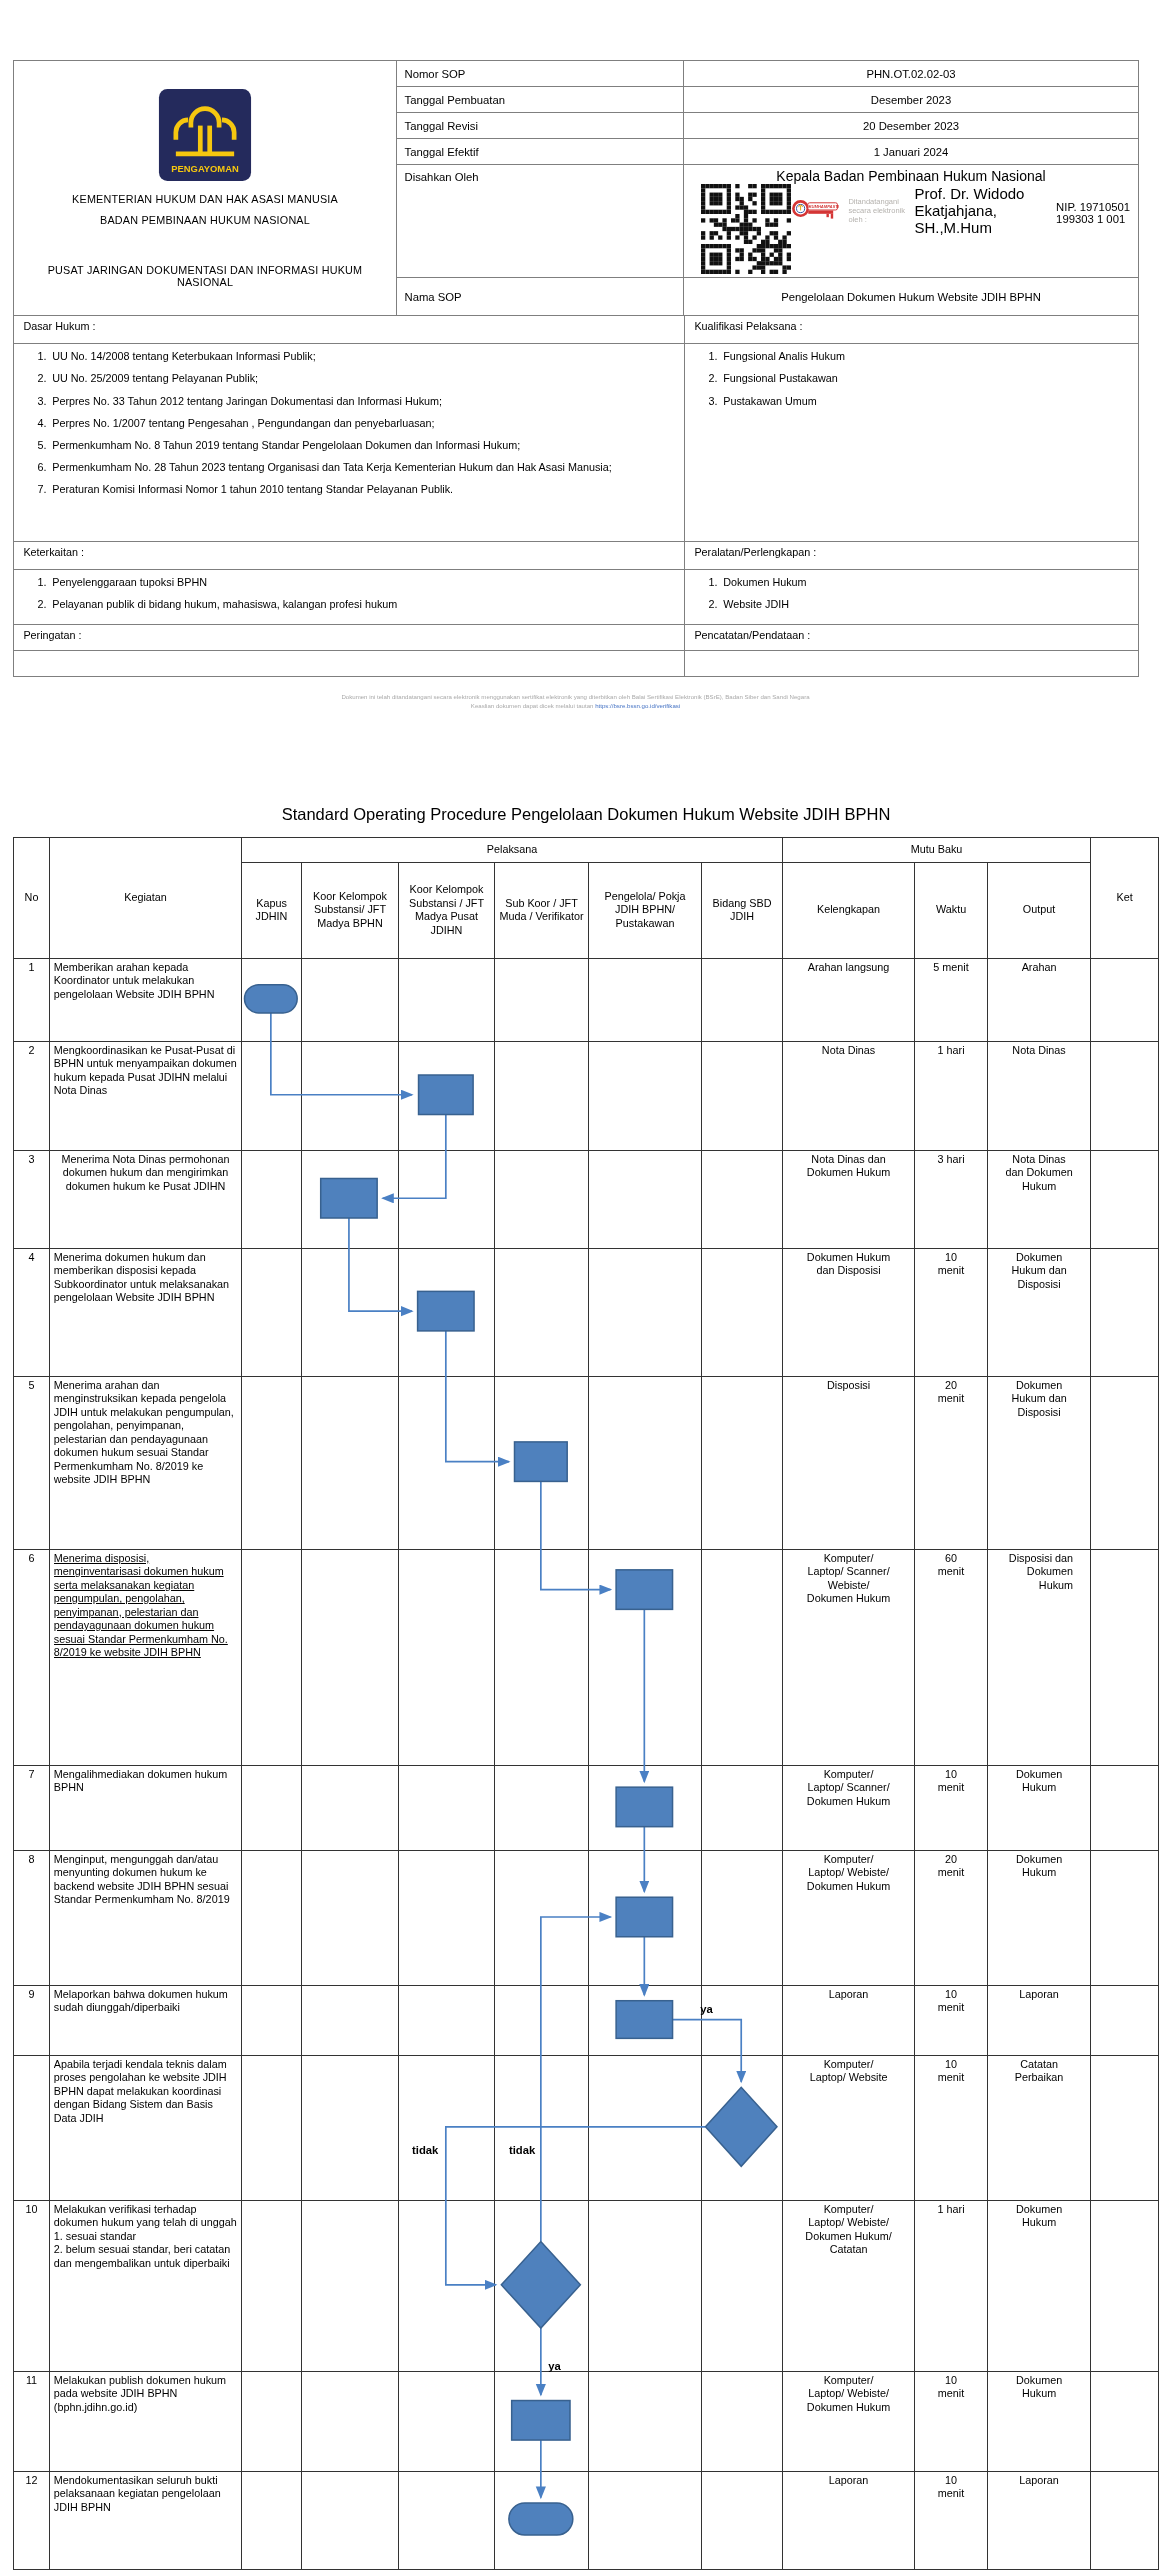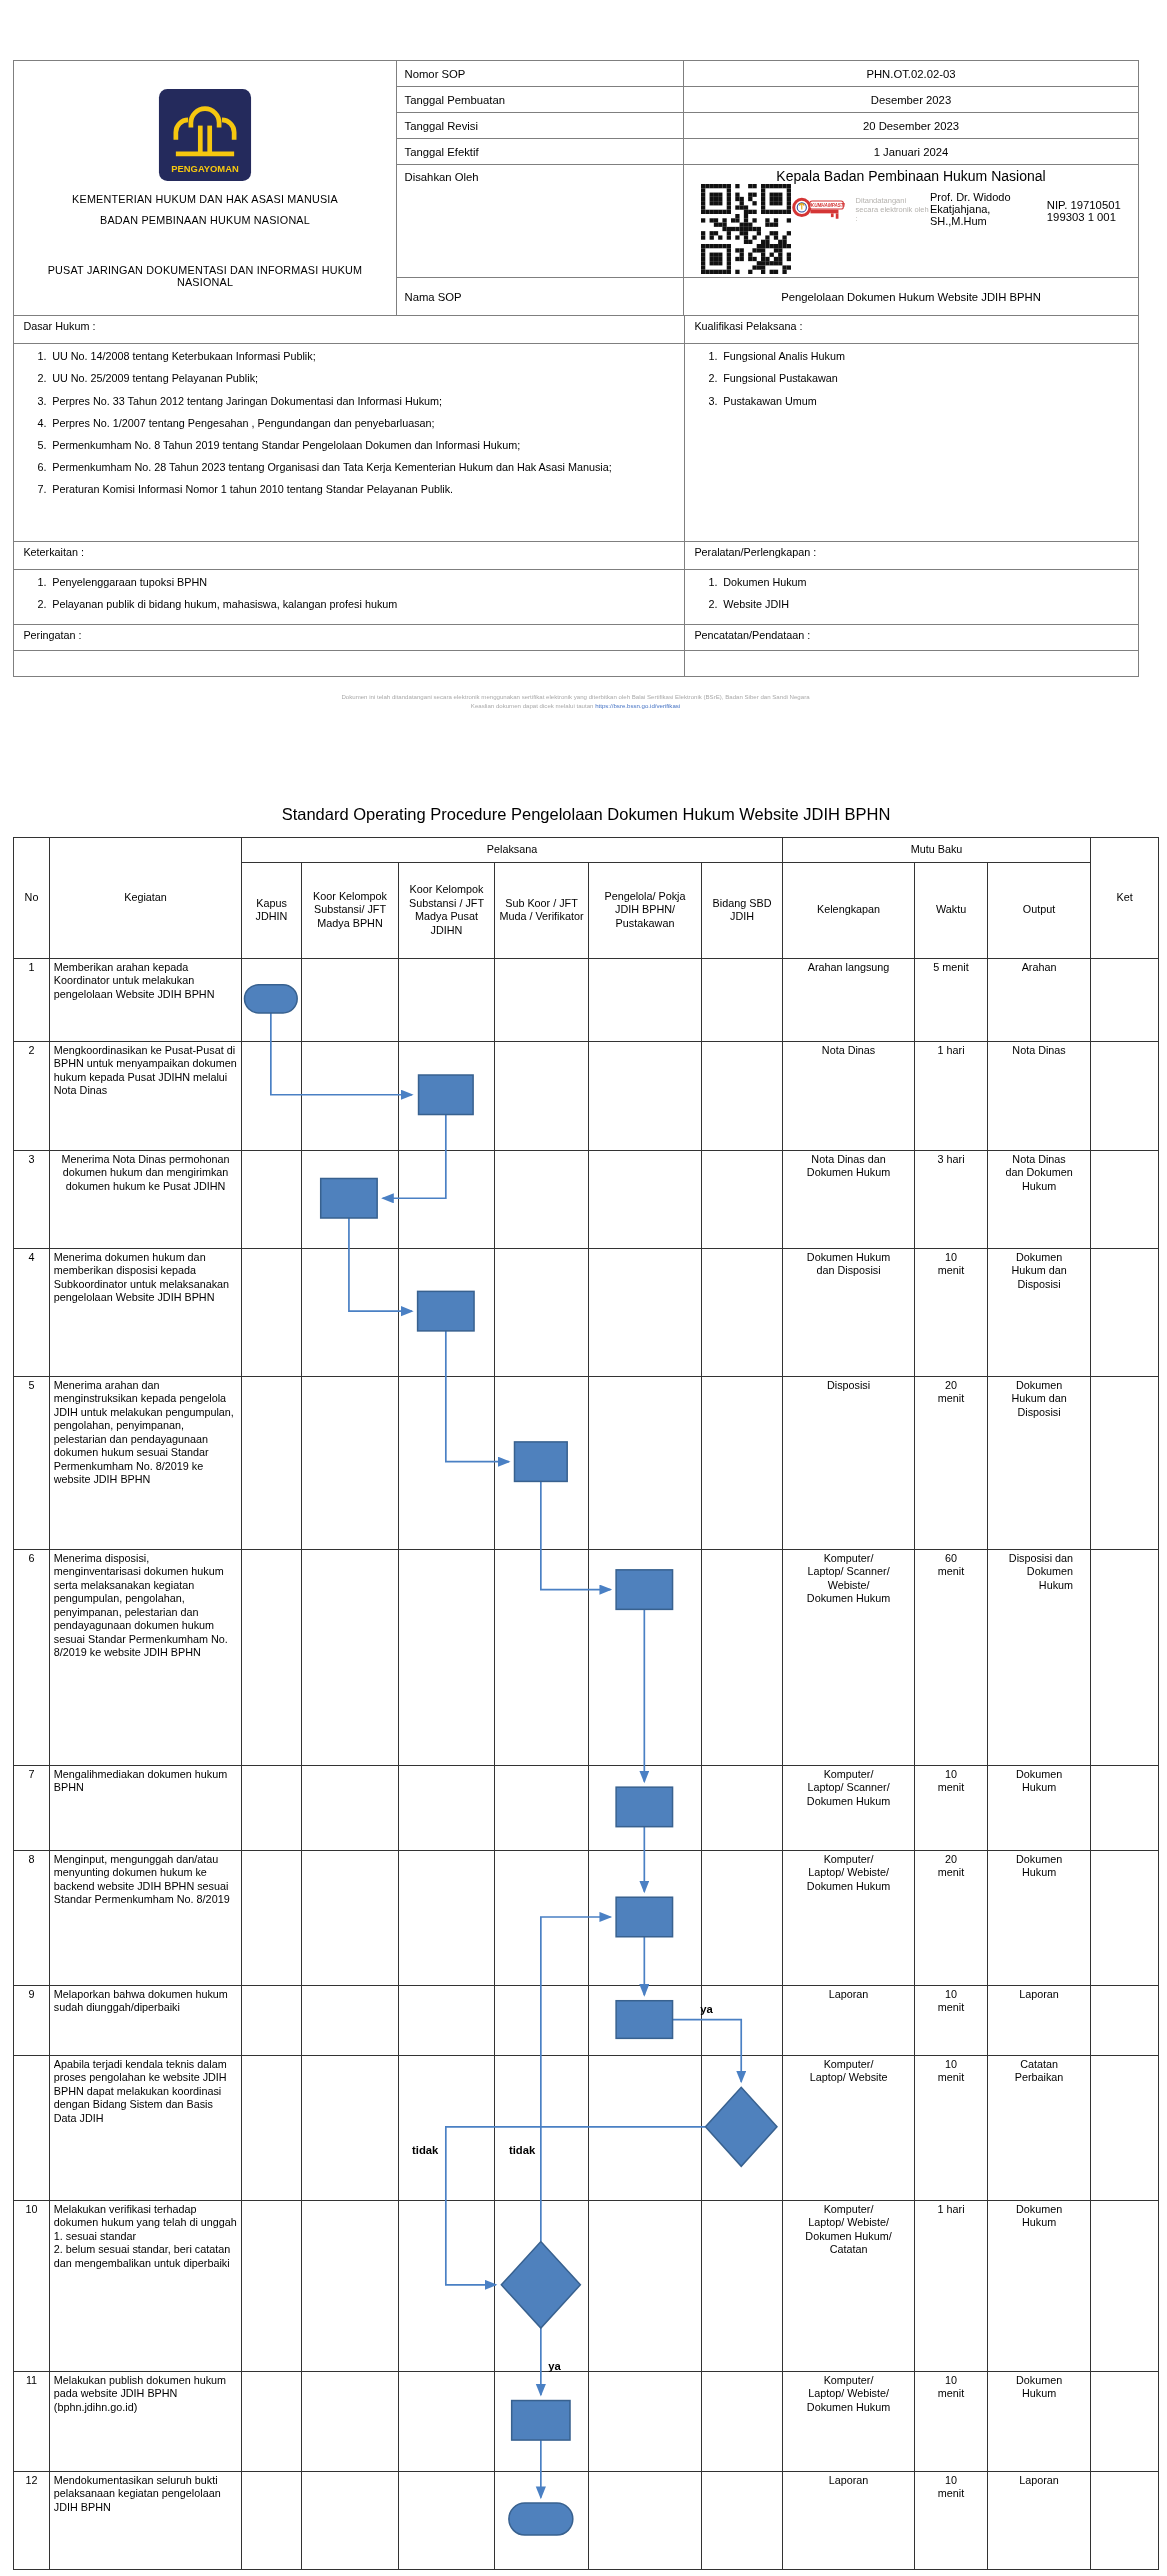--- a/index.html
+++ b/index.html
@@ -13,21 +13,21 @@
   .orgline{font-size:10.8px;letter-spacing:0.2px;margin-top:9.4px;}
   .orgline.gap{margin-top:38px;}
   td.metal{text-align:left;}
   td.metav{text-align:center;}
   td.disahkan-cell{vertical-align:top;padding-top:4.7px;}
   .kepala{text-align:center;font-size:14px;margin-bottom:0;}
   .signrow{display:flex;align-items:flex-start;}
   .qrbox{flex:0 0 auto;margin-left:9.4px;}
   .sigcol{flex:1;display:flex;align-items:center;}
   .graynote{font-size:7.5px;color:#b5b2ae;margin-top:1.9px;}
-  .signame{font-size:11px;margin-top:0.9px;}
+  .signame{font-size:15px;margin-top:0.9px;}
   .signip{font-size:11.3px;margin-top:5.6px;}
   td.namav{text-align:center;}
 
   table.sec{border-collapse:collapse;table-layout:fixed;width:1125px;margin-top:-1.3px;}
   table.sec td{border:1.3px solid #7f7f7f;font-size:10.8px;padding:3.8px 9.4px;vertical-align:top;overflow:hidden;}
   table.sec tr.titles td{font-size:10.8px;}
   table.sec ol{margin:1.9px 0 0 0;padding-left:26px;}
   table.sec li{margin-bottom:7.5px;line-height:1.35;padding-left:2.8px;}
 
   .disclaimer{width:1125px;text-align:center;font-size:6.1px;line-height:1.6;color:#a9a9a9;margin-top:15px;}
@@ -624,21 +624,21 @@
               <div class="mwrap" style="height: 166px; max-width: 68px; overflow: hidden;">Dokumen Hukum dan Disposisi</div>
             </td>
             <td class="fmu">
               <div class="mwrap" style="height: 166px; overflow: hidden;"></div>
             </td>
           </tr>
           <tr style="height: 216px;">
             <td class="fno">
               <div class="mwrap" style="height: 209px; overflow: hidden;">6</div>
             </td>
-            <td class="fkeg"><div class="mwrap" style="height: 209px; overflow: hidden;">Menerima disposisi, menginventarisasi dokumen hukum serta melaksanakan kegiatan pengumpulan, pengolahan, penyimpanan, pelestarian dan pendayagunaan dokumen hukum sesuai Standar Permenkumham No. 8/2019 ke website JDIH BPHN</div></td>
+            <td class="fkeg"><div class="mwrap" style="height: 209px; overflow: hidden; text-decoration: underline;">Menerima disposisi, menginventarisasi dokumen hukum serta melaksanakan kegiatan pengumpulan, pengolahan, penyimpanan, pelestarian dan pendayagunaan dokumen hukum sesuai Standar Permenkumham No. 8/2019 ke website JDIH BPHN</div></td>
             <td class="fex">
               <div class="mwrap" style="height: 209px; overflow: hidden;"></div>
             </td>
             <td class="fex">
               <div class="mwrap" style="height: 209px; overflow: hidden;"></div>
             </td>
             <td class="fex">
               <div class="mwrap" style="height: 209px; overflow: hidden;"></div>
             </td>
             <td class="fex">

